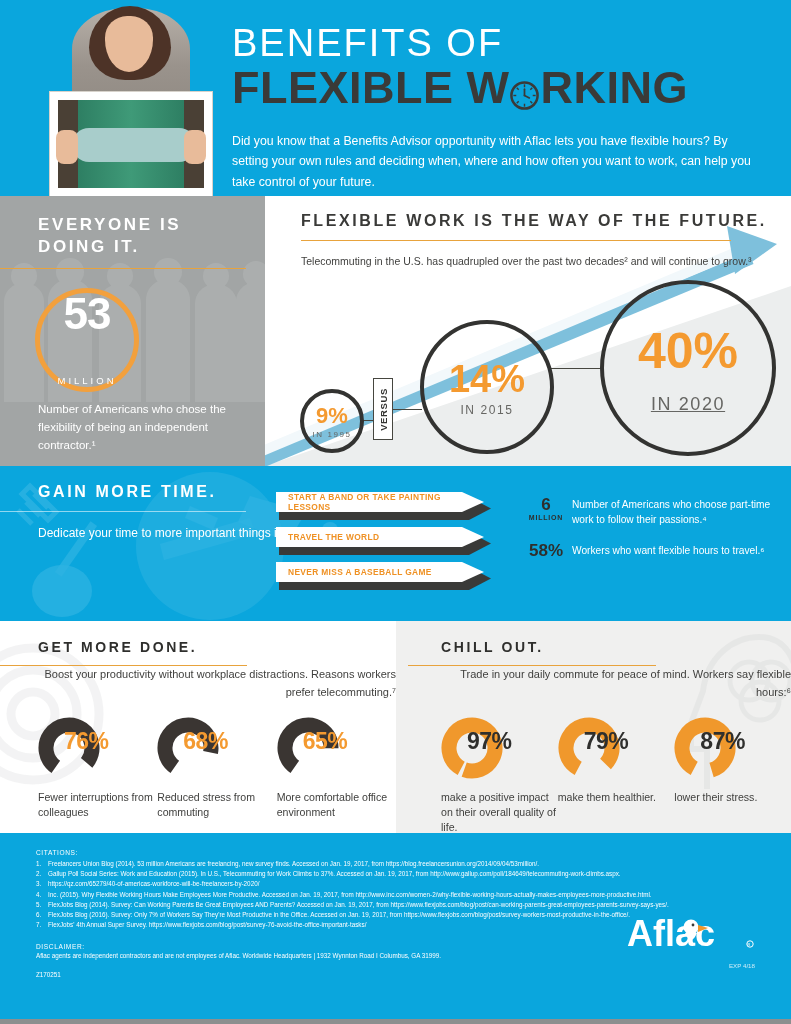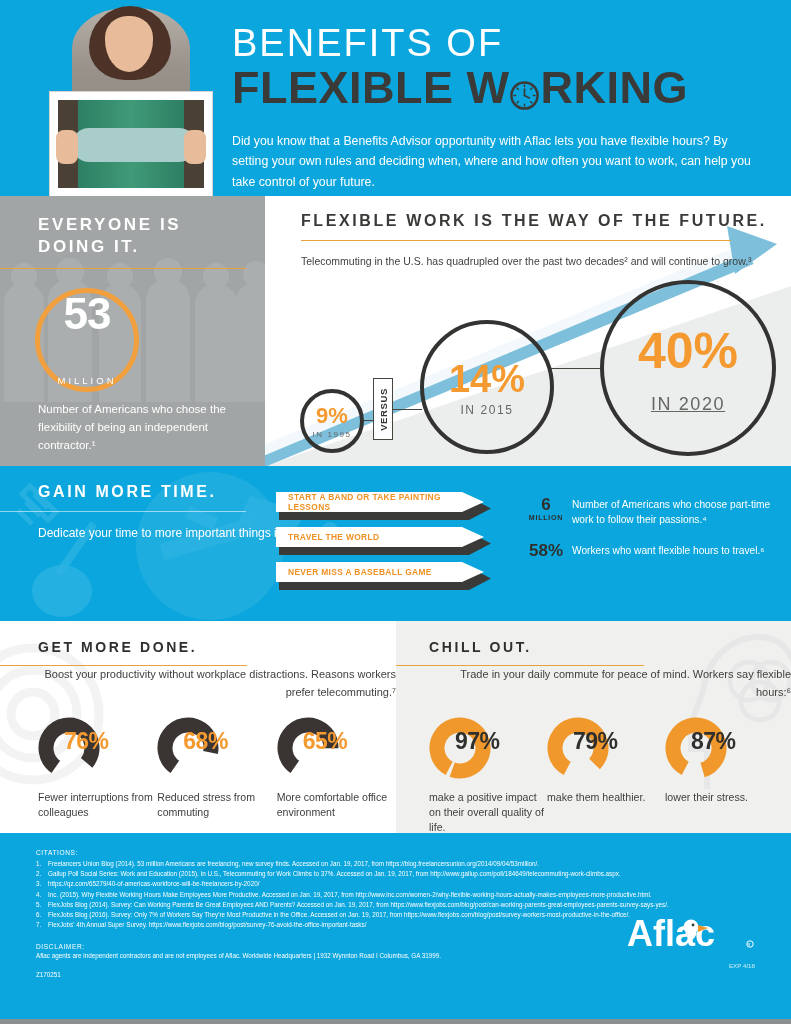--- a/index.html
+++ b/index.html
@@ -447,21 +447,21 @@
     </div>
 
     <div class="b4-right">
       <svg style="position:absolute;right:-6px;top:8px;width:120px;height:168px;opacity:.45" viewBox="0 0 120 168">
         <path d="M30 160 L30 120 L14 120 L14 94 L26 62 C30 28 56 8 82 8 C108 8 120 30 120 56 L120 160" fill="none" stroke="#dcdddd" stroke-width="6"></path>
         <circle cx="72" cy="52" r="19" fill="none" stroke="#dcdddd" stroke-width="5"></circle>
         <circle cx="94" cy="52" r="19" fill="none" stroke="#dcdddd" stroke-width="5"></circle>
         <circle cx="83" cy="72" r="19" fill="none" stroke="#dcdddd" stroke-width="5"></circle>
       </svg>
 
-      <div class="b4-inner" style="padding-left:33px">
+      <div class="b4-inner" style="padding-left:45px">
         <div class="sec-title b4-title">CHILL OUT.</div>
         <div class="rule b4-rule r2"></div>
         <div class="b4-sub">Trade in your daily commute for peace of mind. Workers say flexible hours:⁶</div>
 
         <div class="donuts">
           <div class="donut-cell rt donut-orange">
             <div class="donut-wrap">
               <svg viewBox="0 0 62 62" width="62" height="62">
                 <circle cx="31" cy="31" r="23" fill="none" stroke="#f0982c" stroke-width="15" stroke-dasharray="140.2 4.3" transform="rotate(118 31 31)"></circle>
               </svg>

